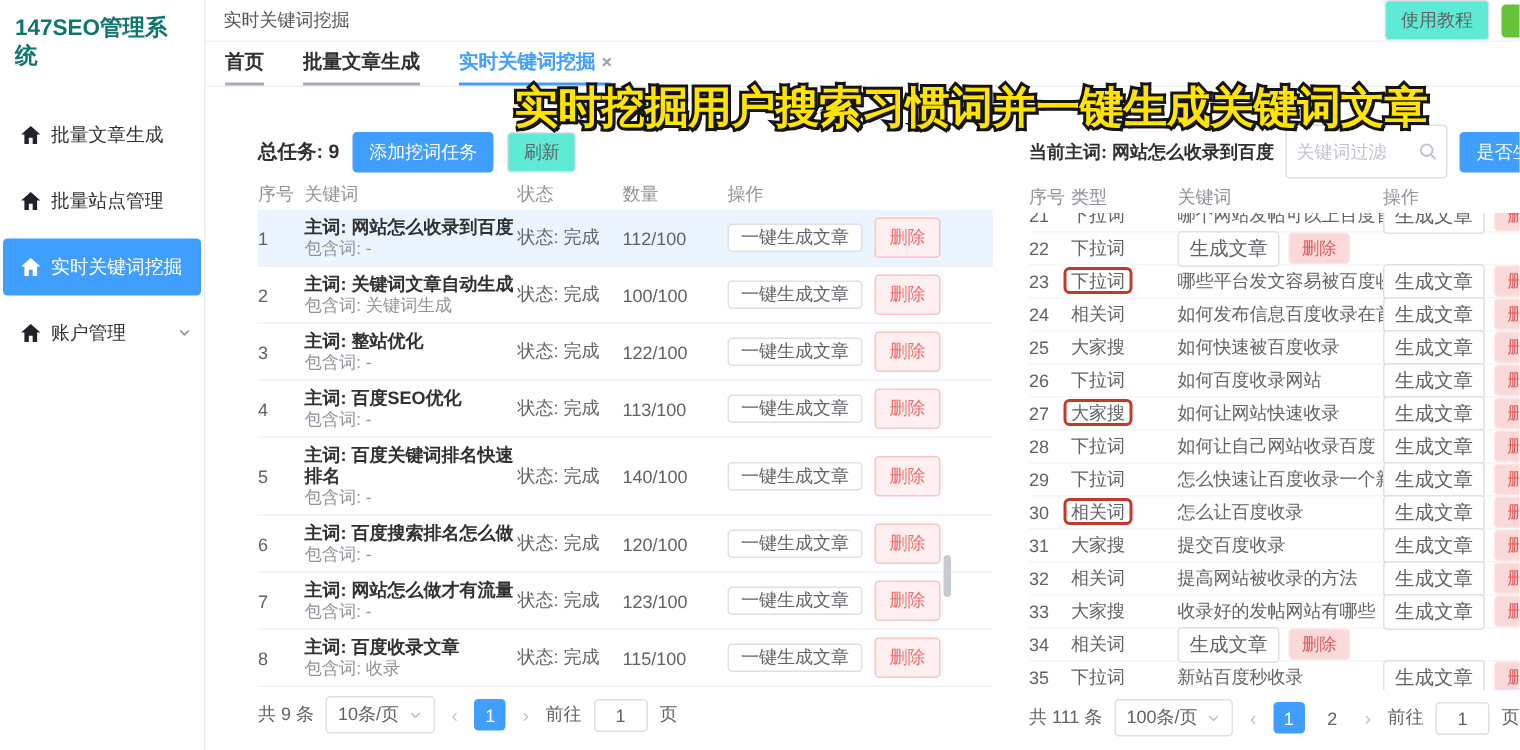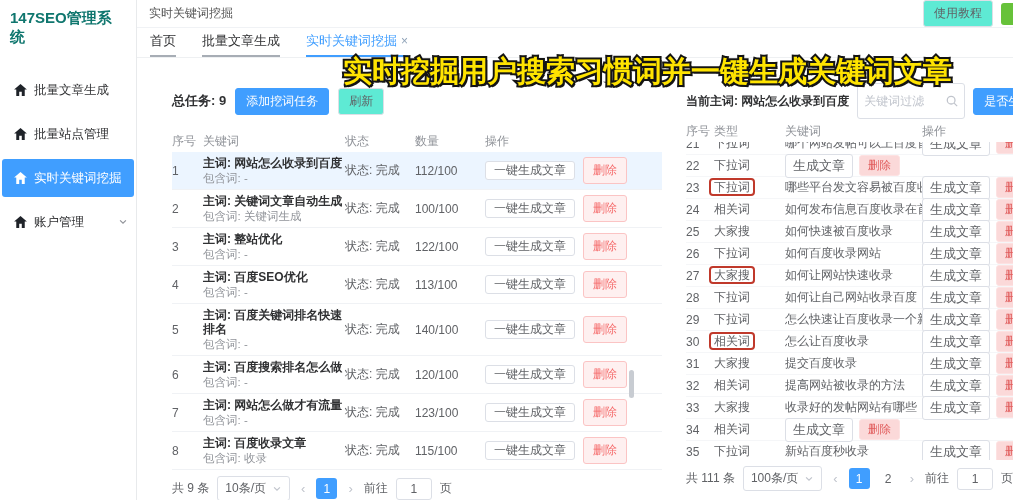--- a/index.html
+++ b/index.html
@@ -21,35 +21,35 @@
   
   .main { flex:1; display:flex; flex-direction:column; position:relative; }
   .topbar { height:28px; display:flex; align-items:center; padding:0 0 0 12px; border-bottom:1px solid #f0f2f5; }
   .breadcrumb { font-size:12px; color:#555; }
   .topbar-right { margin-left:auto; display:flex; align-items:center; gap:8px; }
   .btn { border:1px solid #dcdfe6; background:#5eead4; color:#606266; font-size:12px; border-radius:3px;
     padding:4px 10px; cursor:pointer; white-space:nowrap; font-family:inherit; }
   .btn-primary { background:#409EFF; border-color:#409EFF; color:#fff; }
   .green-sliver { width:34px; height:22px; background:#67C23A; border-radius:3px; margin-right:-22px; }
 
-  .tabbar { height:30px; display:flex; align-items:flex-end; gap:26px; padding:0 16px 0 13px; border-bottom:1px solid #eef0f2; }
+  .tabbar { height:30px; display:flex; align-items:flex-end; gap:26px; padding:0 16px 0 13px; border-bottom:1px solid #eef0f2;font-weight:bold; }
   .tab { font-size:13px; color:#303133; padding-bottom:5px; border-bottom:2px solid #a7adb5; cursor:pointer; white-space:nowrap; }
   .tab.active { color:#409EFF; border-bottom-color:#409EFF; }
   .tab .tab-x { color:#8fa3b8; margin-left:4px; font-size:12px; }
 
   .content { position:relative; flex:1; background:#fff; }
 
   
   .overlay-title { position:absolute; left:206px; top:-6px; z-index:9; font-size:29px; font-weight:bold;
     color:#FFE400; -webkit-text-stroke:4px #141414; paint-order:stroke fill;
     text-shadow:2px 2px 0 #141414; white-space:nowrap; pointer-events:none; }
 
   
   .left-panel { position:absolute; left:35px; top:30px; width:490px; }
-  .panel-header { display:flex; align-items:center; gap:9px; height:26px; margin-bottom:16px; }
+  .panel-header { display:flex; align-items:center; gap:9px; height:26px; margin-bottom:4px; }
   .total { font-size:13px; font-weight:bold; color:#303133; white-space:nowrap; }
   .lt-head,.lt-row { display:flex; align-items:center; }
   .lt-head { height:22px; font-size:12px; color:#909399; }
   .c-no{width:31px;} .c-kw{width:142px;} .c-st{width:70px;} .c-cnt{width:70px;} .c-op{flex:1; display:flex; gap:8px; align-items:center;}
   .lt-row { padding:4px 0; border-bottom:1px solid #f0f2f5; font-size:12px; color:#606266; }
   .lt-row.hl { background:#ECF5FF; }
   .kw-main { font-size:12px; font-weight:bold; color:#303133; line-height:14px; }
   .kw-sub { font-size:11.5px; color:#909399; line-height:13px; margin-top:2px; }
   .btn-gen { border:1px solid #dcdfe6; background:#fff; color:#606266; font-size:12px; border-radius:3px; padding:0 8px; cursor:pointer; white-space:nowrap; font-family:inherit;}
   .btn-del { border:1px solid #fbc4c4; background:#fef0f0; color:#F56C6C; font-size:12px; border-radius:3px; padding:4px 9px; cursor:pointer; white-space:nowrap; font-family:inherit;}

